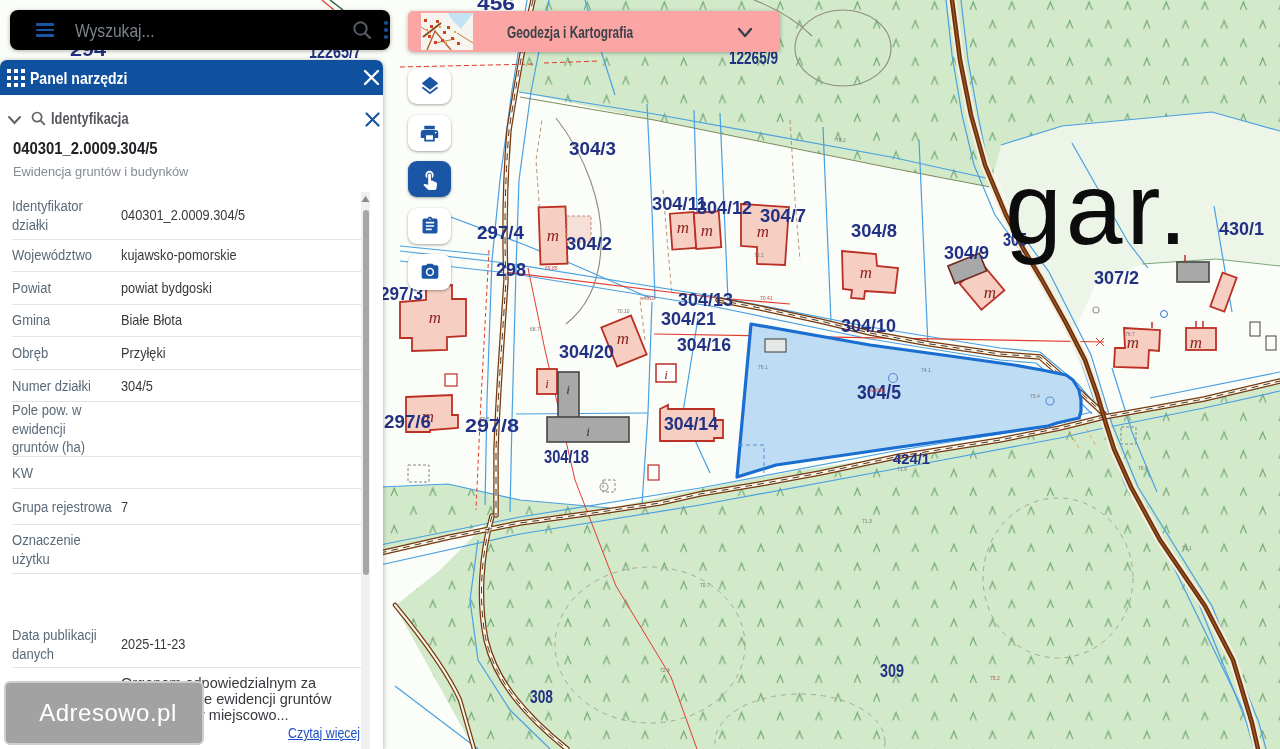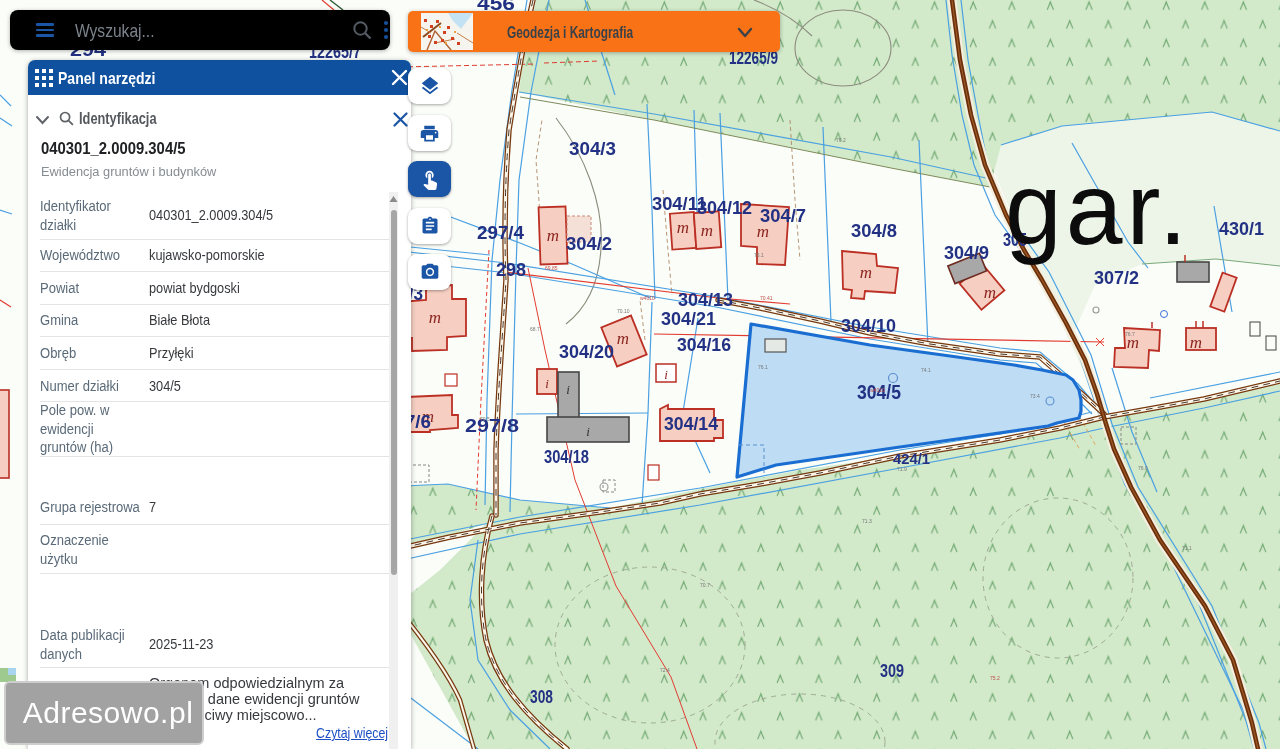--- a/index.html
+++ b/index.html
@@ -7,41 +7,41 @@
   body{width:1280px;height:749px;overflow:hidden;position:relative;
        font-family:"Liberation Sans",sans-serif;background:#fbfdf8;}
   #map{position:absolute;left:0;top:0;width:1280px;height:749px;}
   
   #search{position:absolute;left:10px;top:10px;width:380px;height:40px;background:#000000;
           border-radius:8px;box-shadow:0 1px 4px rgba(0,0,0,.3);z-index:30;}
   #search .burger{position:absolute;left:26px;top:13px;width:18px;height:14px;}
   #search .burger span{display:block;height:2.6px;background:#1b55a5;margin-bottom:3.1px;border-radius:1px;}
   #search .ph{position:absolute;left:65px;top:10px;font-size:19px;color:#7c838b;transform:scaleX(.82);transform-origin:0 0;}
   
-  #dd{position:absolute;left:408px;top:11px;width:372px;height:41px;background:#f97316;
+  #dd{position:absolute;left:408px;top:11px;width:372px;height:41px;background:#fca5a5;
       border-radius:5px;box-shadow:0 1px 4px rgba(0,0,0,.3);z-index:30;}
   #dd .thumb{position:absolute;left:13px;top:2px;width:52px;height:37px;overflow:hidden;}
   #dd .ttl{position:absolute;left:0px;top:12px;width:324px;text-align:center;font-size:16.5px;font-weight:bold;color:#3a4148;transform:scaleX(.72);}
   
   .tbtn{position:absolute;left:408px;width:43px;height:36px;background:#fff;border-radius:9px;
         box-shadow:0 1px 3px rgba(0,0,0,.35);z-index:30;display:flex;align-items:center;justify-content:center;}
   .tbtn.act{background:#1b55a5;}
   
-  #panel{position:absolute;left:28px;top:60px;width:383px;height:689px;z-index:20;
+  #panel{position:absolute;left:0;top:60px;width:383px;height:689px;z-index:20;
          border-radius:7px 7px 0 0;box-shadow:0 1px 5px rgba(0,0,0,.35);}
   #phead{position:absolute;left:0;top:0;width:100%;height:35px;background:#0f519f;border-radius:7px 7px 0 0;}
   #phead .t{position:absolute;left:30px;top:8.5px;color:#fff;font-weight:bold;font-size:16.5px;transform:scaleX(.85);transform-origin:0 0;}
   #pbody{position:absolute;left:0;top:35px;width:100%;height:654px;background:#fff;}
   .prow{position:absolute;left:12px;width:352px;border-bottom:1px solid #e4e4e4;box-sizing:border-box;}
   .lbl{position:absolute;left:0;top:50%;transform:translateY(-50%) scaleX(.93);transform-origin:0 50%;width:104px;font-size:14px;color:#5a6a78;line-height:18.5px;}
   .val{position:absolute;left:109px;top:50%;transform:translateY(-50%) scaleX(.88);transform-origin:0 50%;width:225px;font-size:14.5px;color:#37393d;line-height:16px;}
   
   #wm{position:absolute;left:4px;top:681px;width:196px;height:60px;background:#a2a2a2;
       border:2px solid #cdcdcd;border-radius:6px;z-index:40;display:flex;align-items:center;justify-content:center;}
-  #wm span{color:#fff;font-size:30px;letter-spacing:.5px;margin-left:8px;}
+  #wm span{color:#fff;font-size:24px;letter-spacing:.5px;margin-left:8px;}
 </style>
 </head>
 <body>
 <svg id="map" viewBox="0 0 1280 749" xmlns="http://www.w3.org/2000/svg">
 <defs>
 <pattern id="tr" width="38.6" height="37.4" patternUnits="userSpaceOnUse">
   <g stroke="#6ea770" stroke-width="1.1" fill="none" stroke-linecap="round">
     <path d="M5.2,9.4 Q7.4,4.4 8.2,2 Q9,4.4 11.2,9.4"></path>
     <path d="M24.5,28.1 Q26.7,23.1 27.5,20.7 Q28.3,23.1 30.5,28.1"></path>
   </g>
@@ -420,20 +420,24 @@
         <div class="val">Przyłęki</div>
       </div>
     <div class="prow" style="top:275px;height:32px">
         <div class="lbl">Numer działki</div>
         <div class="val">304/5</div>
       </div>
     <div class="prow" style="top:307px;height:55px">
         <div class="lbl">Pole pow. w ewidencji gruntów (ha)</div>
         <div class="val"></div>
       </div>
+    <div class="prow" style="top:362px;height:32px">
+        <div class="lbl">KW</div>
+        <div class="val"></div>
+      </div>
     <div class="prow" style="top:394px;height:36px">
         <div class="lbl" style="white-space:nowrap">Grupa rejestrowa</div>
         <div class="val">7</div>
       </div>
     <div class="prow" style="top:430px;height:49px">
         <div class="lbl">Oznaczenie użytku</div>
         <div class="val"></div>
       </div>
     <div class="prow" style="top:526px;height:47px">
         <div class="lbl">Data publikacji danych</div>

